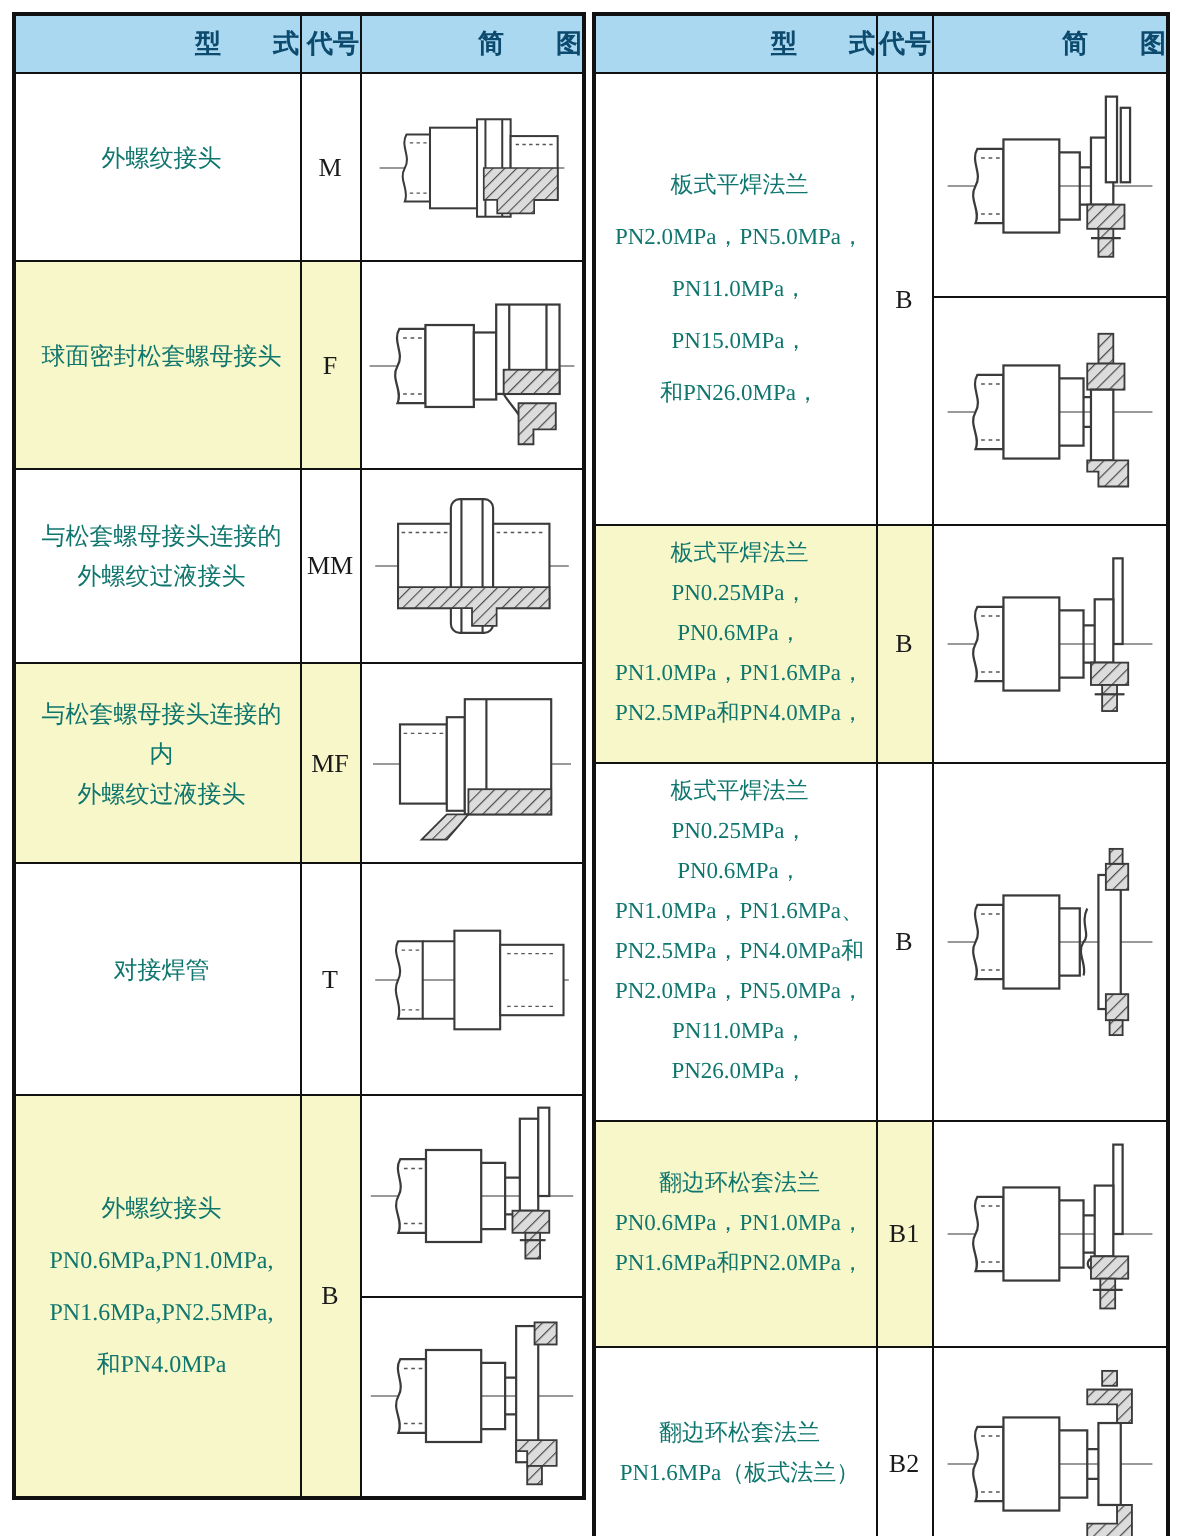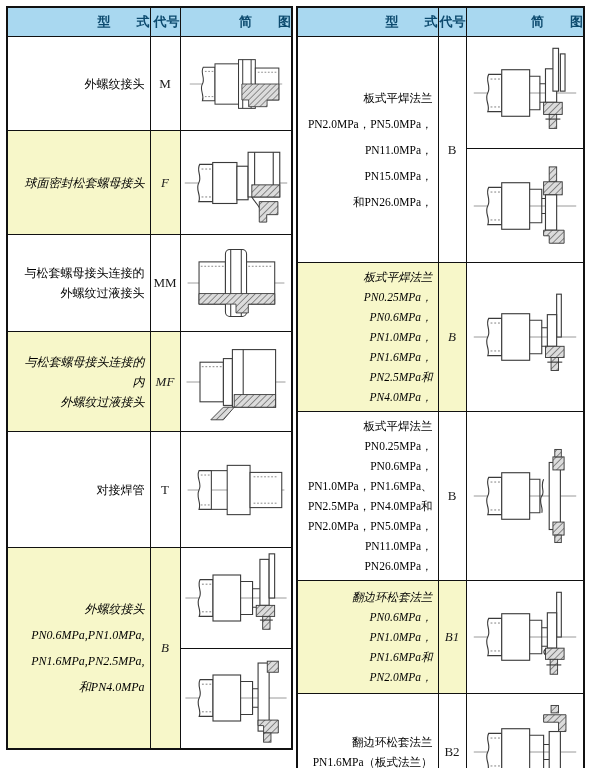--- a/index.html
+++ b/index.html
@@ -4,29 +4,29 @@
 <style>
   html,body{margin:0;padding:0;background:#ffffff;}
   body{width:600px;height:768px;overflow:hidden;font-family:"Liberation Sans",sans-serif;}
   .page{padding:6px 6px 0 6px;}
   .title{font-size:13px;font-weight:bold;color:#000;margin:4px 0 9px 2px;letter-spacing:.2px;}
   .tables{display:flex;align-items:flex-start;}
   table{border-collapse:collapse;table-layout:fixed;border:2px solid #111;}
   table.right-t{margin-left:3px;}
   th,td{border:1px solid #111;padding:0;}
   th{background:#a9d8f0;height:28px;font-size:13px;font-weight:bold;color:#0c4a6e;text-align:right;}
-  td.type{font-family:"Liberation Serif",serif;font-size:12px;color:#000000;
-          padding:4px 5px 4px 9px;line-height:20px;white-space:pre-line;
-          vertical-align:middle;text-align:right;}
+  td.type{font-family:"Liberation Serif",serif;font-size:12px;color:#0f766e;
+          padding:4px 5px 14px 9px;line-height:20px;white-space:pre-line;
+          vertical-align:middle;text-align:center;}
   table.right-t td.type{font-size:11.5px;}
   td.type.lh-lg{line-height:26px;}
   td.code{font-family:"Liberation Serif",serif;font-size:13px;color:#1a1a1a;
           text-align:center;vertical-align:middle;}
   td.diag{background:#fff;text-align:center;vertical-align:middle;}
-  .hl{background:#f7f7c9;font-style:italic;}
+  .hl{background:#f7f7c9;}
   .diag svg{display:block;margin:0 auto;}
   .ln{fill:#fff;stroke:#3a3a3a;stroke-width:1.2;}
   .nf{fill:none;stroke:#3a3a3a;stroke-width:1.2;}
   .hz{fill:url(#hatch);stroke:#3a3a3a;stroke-width:1;}
   .cl{stroke:#777;stroke-width:.8;}
   .dsh{stroke:#555;stroke-width:.8;stroke-dasharray:2 2;}
 </style>
 </head>
 <body>
 

